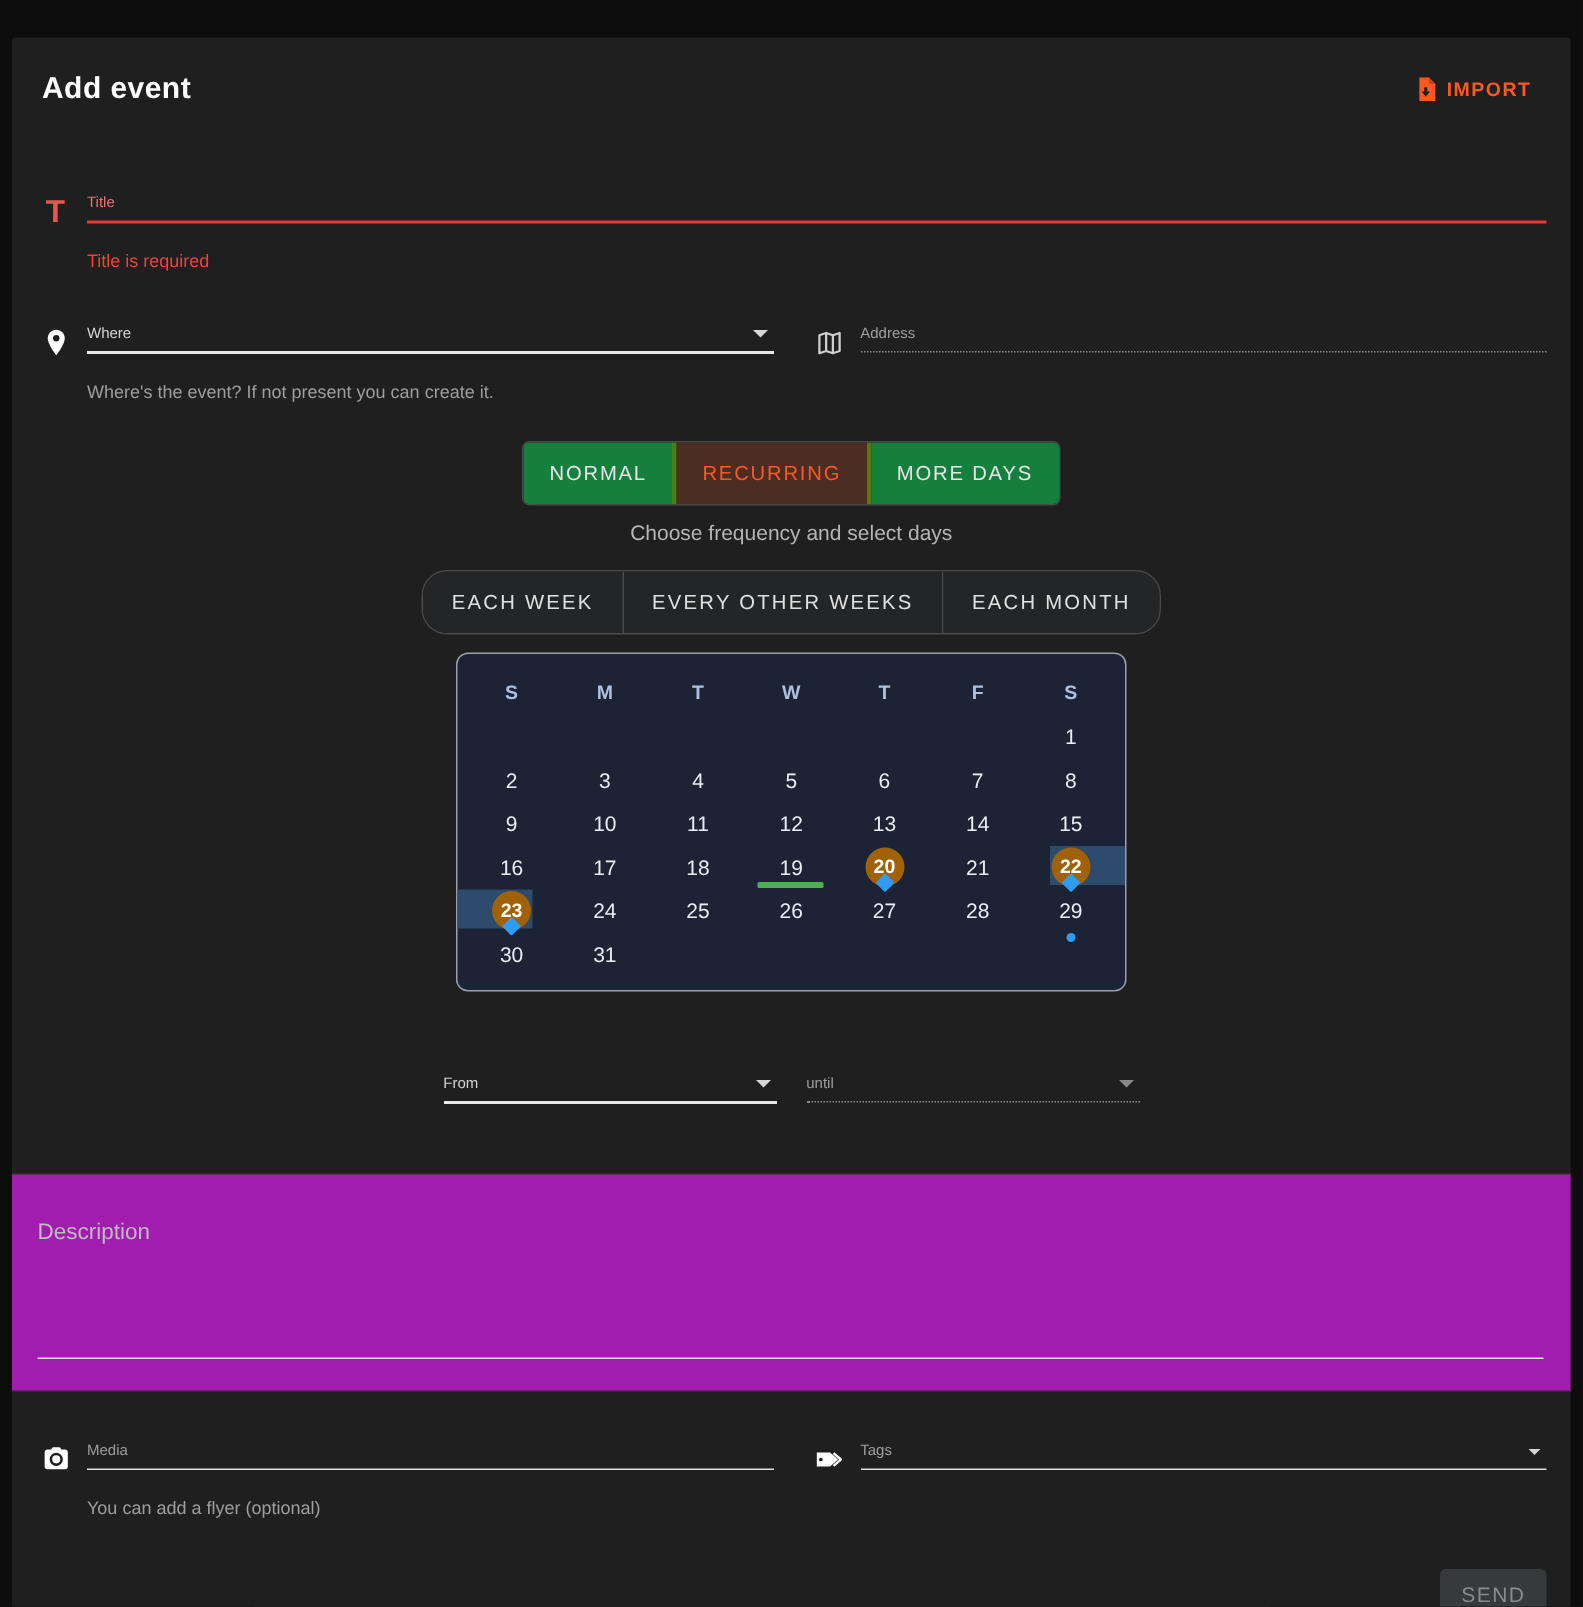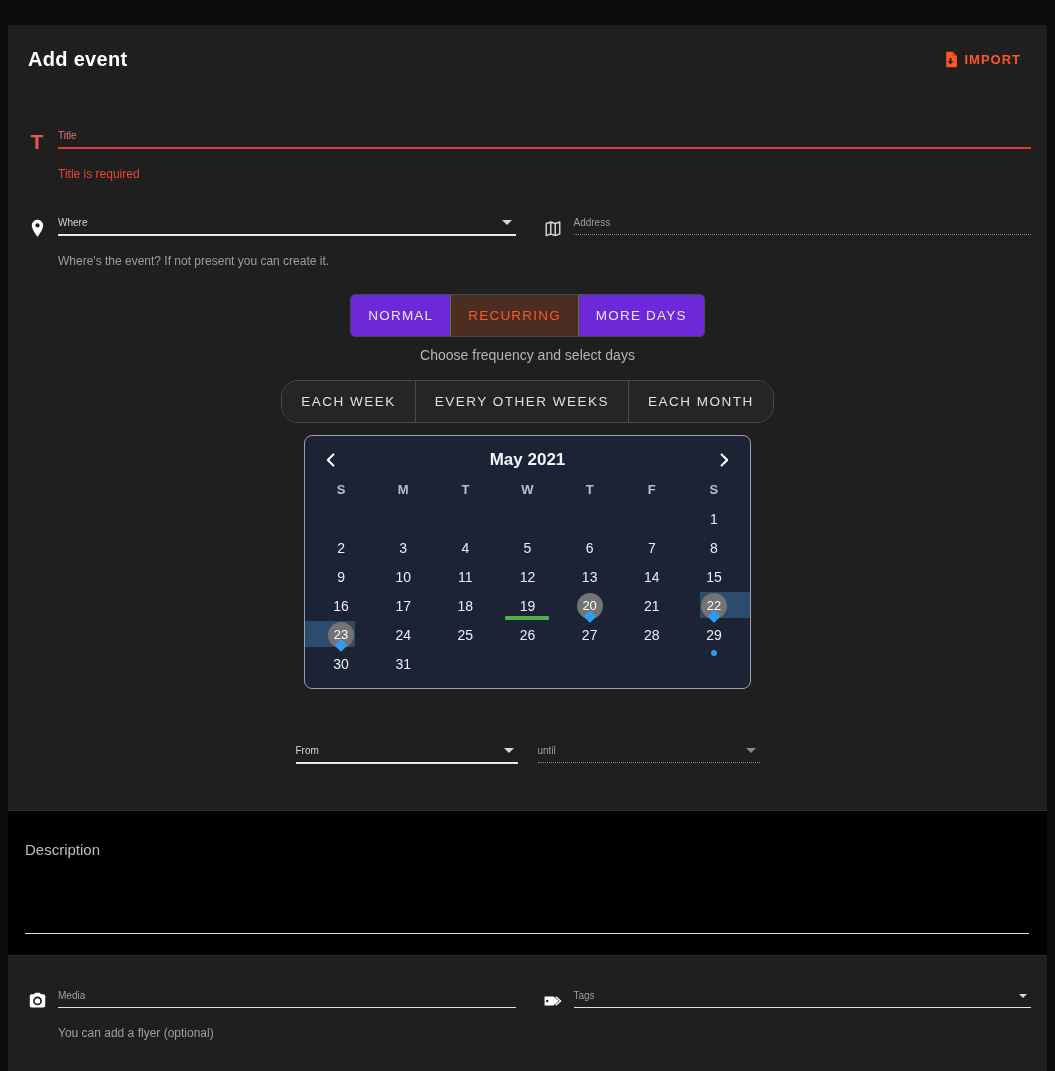--- a/index.html
+++ b/index.html
@@ -31,54 +31,54 @@
   .ph.red{color:#e57373;}
   .ph.light{color:#d4d4d4;}
   .ph.gray{color:#9e9e9e;}
 
   .two-col{display:grid;grid-template-columns:1fr 1fr;column-gap:24px;margin-top:36px;padding:0 4px;}
   .two-col .field-row{padding:0;}
 
   
   .tabs-wrap{display:flex;justify-content:center;margin-top:26px;}
   .tab-group{display:flex;border:1px solid #4a4a4a;border-radius:5px;overflow:hidden;}
-  .tab{background:#6d28d9;color:#e6e6e6;font-size:13.5px;letter-spacing:1.2px;padding:13px 17px;border:none;border-right:1px solid #4d7c0f;cursor:pointer;font-family:inherit;}
+  .tab{background:#15803d;color:#e6e6e6;font-size:13.5px;letter-spacing:1.2px;padding:13px 17px;border:none;border-right:3px solid #4d7c0f;cursor:pointer;font-family:inherit;}
   .tab:last-child{border-right:none;}
   .tab.selected{background:#4b2d22;color:#ff5722;}
   .tabs-caption{text-align:center;color:#b5b5b5;font-size:14px;margin-top:10px;}
 
   .freq-wrap{display:flex;justify-content:center;margin-top:17px;}
   .freq-group{display:flex;border:1px solid #4a4a4a;border-radius:17px;overflow:hidden;}
   .freq-btn{background:#242526;color:#e0e0e0;font-size:13.5px;letter-spacing:1.5px;padding:13px 19px;border:none;border-right:1px solid #4a4a4a;cursor:pointer;font-family:inherit;}
   .freq-btn:last-child{border-right:none;}
 
   
   .calendar{width:447px;margin:12px auto 0;background:#1b2334;border:1px solid #9aa0ab;border-radius:8px;padding:10px 5px 10px;box-sizing:border-box;}
   .cal-header{display:flex;align-items:center;justify-content:space-between;padding:0 12px;height:28px;}
   .cal-nav{background:none;border:none;cursor:pointer;padding:2px;display:flex;}
   .cal-month{font-weight:bold;font-size:17px;color:#f2f6fc;}
   .cal-weekdays{display:grid;grid-template-columns:repeat(7,1fr);margin-top:4px;}
   .cal-weekdays span{text-align:center;color:#aec0dc;font-weight:bold;font-size:13px;height:24px;line-height:24px;}
   .cal-grid{display:grid;grid-template-columns:repeat(7,1fr);grid-auto-rows:29px;margin-top:2px;}
   .cal-cell{position:relative;display:flex;align-items:center;justify-content:center;color:#e9eef6;font-size:14px;cursor:pointer;}
   .day-wrap{position:relative;z-index:2;display:flex;align-items:center;justify-content:center;}
-  .balloon{width:26px;height:26px;border-radius:50%;background:#737373;color:#fff;font-weight:normal;font-size:13px;}
+  .balloon{width:26px;height:26px;border-radius:50%;background:#a16207;color:#fff;font-weight:bold;font-size:13px;}
   .balloon::after{content:"";position:absolute;bottom:-2px;left:50%;transform:translateX(-50%) rotate(45deg);width:9px;height:9px;background:#2e9cf2;border-radius:1px;z-index:-1;}
   .band{position:absolute;top:1px;height:26px;background:#2d4b6d;z-index:1;}
   .band-right{left:calc(50% - 14px);right:-5px;}
   .band-left{right:calc(50% - 14px);left:-5px;}
   .today-bar{position:absolute;bottom:0;left:50%;transform:translateX(-50%);width:44px;height:4px;background:#4caf50;border-radius:1px;}
   .event-dot{position:absolute;bottom:-7px;left:50%;transform:translateX(-50%);width:6px;height:6px;border-radius:50%;background:#2e9cf2;z-index:2;}
 
   
   .time-row{display:flex;justify-content:center;gap:20px;margin-top:56px;}
   .time-field{width:222px;}
 
   
-  .desc-band{background:#000000;margin:46px -12px 0;height:144px;position:relative;border-top:1px solid #2d2d2d;border-bottom:1px solid #2d2d2d;}
+  .desc-band{background:#a21caf;margin:46px -12px 0;height:144px;position:relative;border-top:1px solid #2d2d2d;border-bottom:1px solid #2d2d2d;}
   .desc-label{position:absolute;top:30px;left:17px;color:#bdbdbd;font-size:15px;}
   .desc-line{position:absolute;left:17px;right:18px;bottom:21px;border-bottom:1px solid #dcdcdc;}
 
   .media-row{margin-top:34px;}
   .send-row{display:flex;justify-content:flex-end;margin-top:34px;padding-right:4px;}
   .send-btn{background:#37393a;color:#8a8a8a;border:none;border-radius:4px;font-size:14px;letter-spacing:1px;padding:9px 14px;cursor:pointer;font-family:inherit;}
 </style>
 </head>
 <body>
 
@@ -152,37 +152,20 @@
 
     <div class="freq-wrap">
       <div class="freq-group">
         <button class="freq-btn">EACH WEEK</button>
         <button class="freq-btn">EVERY OTHER WEEKS</button>
         <button class="freq-btn">EACH MONTH</button>
       </div>
     </div>
 
     <div class="calendar">
-      <div class="cal-header">
-        <button class="cal-nav">
-          <span style="display:flex;">
-              <svg width="14" height="16" viewBox="0 0 16 20">
-                <polyline points="11,3 4,10 11,17" fill="none" stroke="#fff" stroke-width="2.6" stroke-linecap="round" stroke-linejoin="round"></polyline>
-              </svg>
-            </span>
-        </button>
-        <span class="cal-month">May 2021</span>
-        <button class="cal-nav">
-          <span style="display:flex;">
-              <svg width="14" height="16" viewBox="0 0 16 20">
-                <polyline points="5,3 12,10 5,17" fill="none" stroke="#fff" stroke-width="2.6" stroke-linecap="round" stroke-linejoin="round"></polyline>
-              </svg>
-            </span>
-        </button>
-      </div>
       <div class="cal-weekdays" id="cal-weekdays">
           <span>S</span>
           <span>M</span>
           <span>T</span>
           <span>W</span>
           <span>T</span>
           <span>F</span>
           <span>S</span>
         </div>
       <div class="cal-grid" id="cal-grid">

